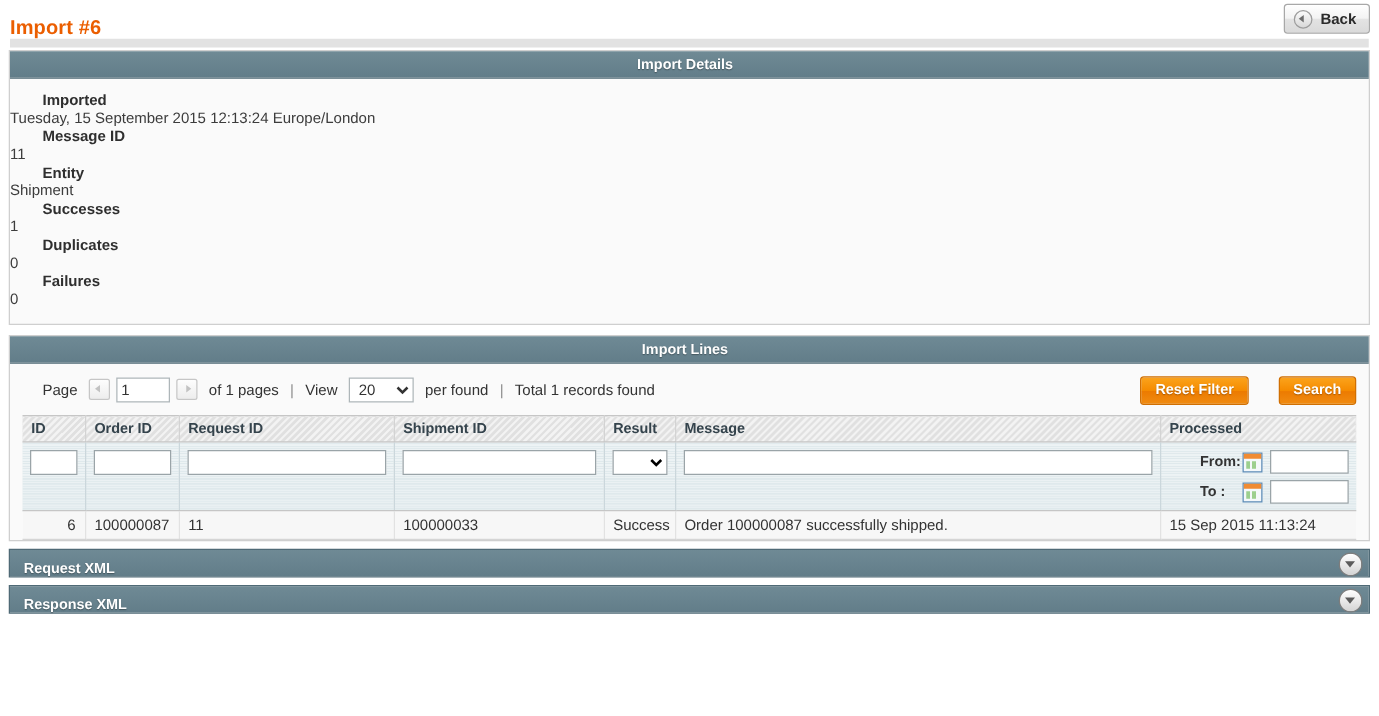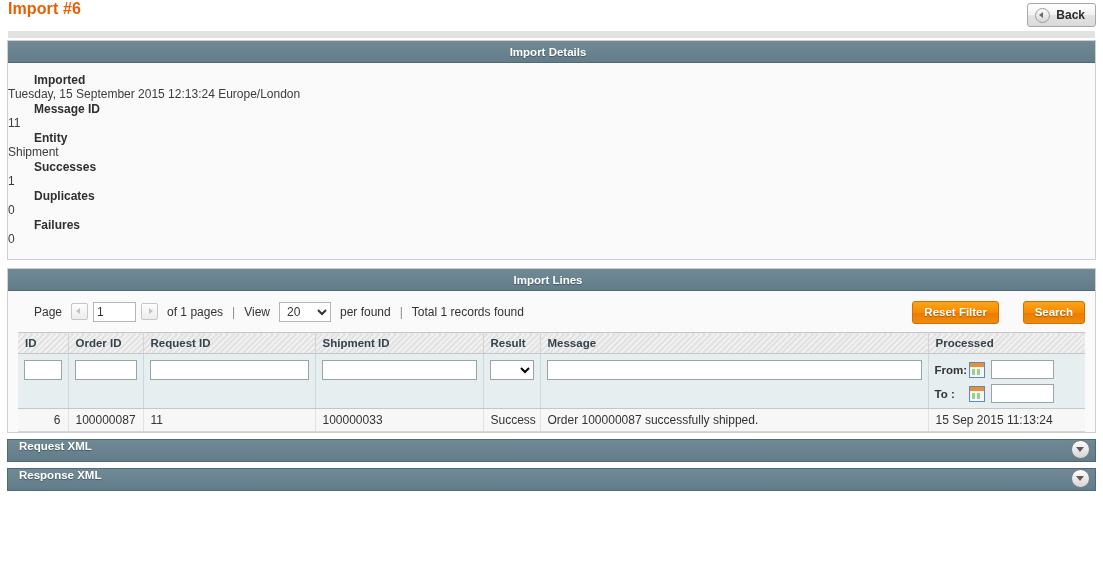--- a/index.html
+++ b/index.html
@@ -17,21 +17,21 @@
   }
 
   
   .page-head {
     position: relative;
     height: 30px;
   }
   .page-title {
     position: absolute;
     left: 8px;
-    top: 0;
+    top: 14px;
     font-size: 16px;
     font-weight: bold;
     color: #eb5e00;
     letter-spacing: 0.1px;
     text-align: center;
   }
   .back-button {
     position: absolute;
     right: 7px;
     top: 3px;
@@ -251,20 +251,21 @@
     border: 1px solid #9aa4a8;
     background: #fff;
     font-family: "Liberation Sans", sans-serif;
     font-size: 12px;
     box-sizing: border-box;
   }
   .date-line {
     display: flex;
     align-items: center;
     margin-bottom: 5px;
+    justify-content: flex-end;
   }
   .date-label {
     font-size: 11.5px;
     font-weight: bold;
     color: #333;
     width: 34px;
     flex: none;
   }
   .cal-icon {
     width: 16px;
@@ -315,21 +316,21 @@
   .data-row td:last-child { border-right: none; }
   .ta-right { text-align: right; }
 
   
   .collapsible {
     margin: 6px 7px 0 7px;
     height: 23px;
     background: linear-gradient(to bottom, #6f8a95 0%, #627d89 100%);
     border: 1px solid #4f6a76;
     display: flex;
-    align-items: flex-start;
+    align-items: flex-end;
     justify-content: space-between;
     padding: 0 5px 0 11px;
     box-sizing: border-box;
     cursor: pointer;
   }
   .collapsible-title {
     color: #ffffff;
     font-size: 11.5px;
     font-weight: bold;
     text-shadow: 0 1px 1px rgba(0,0,0,0.35);

